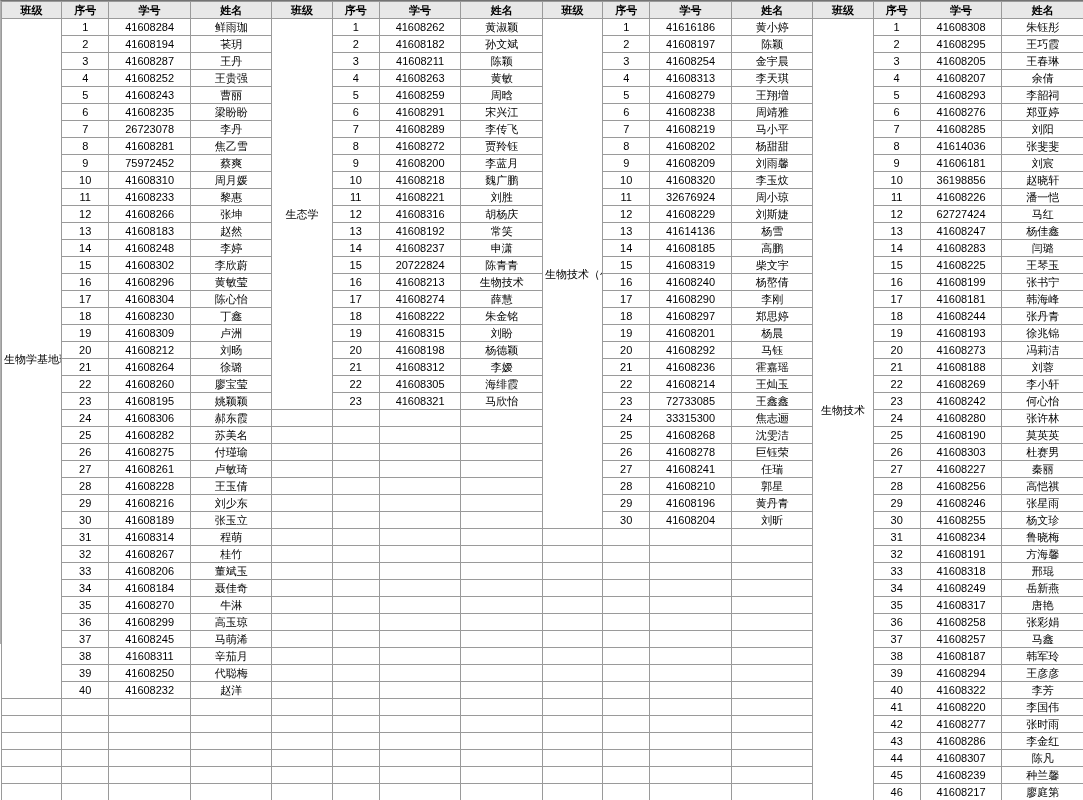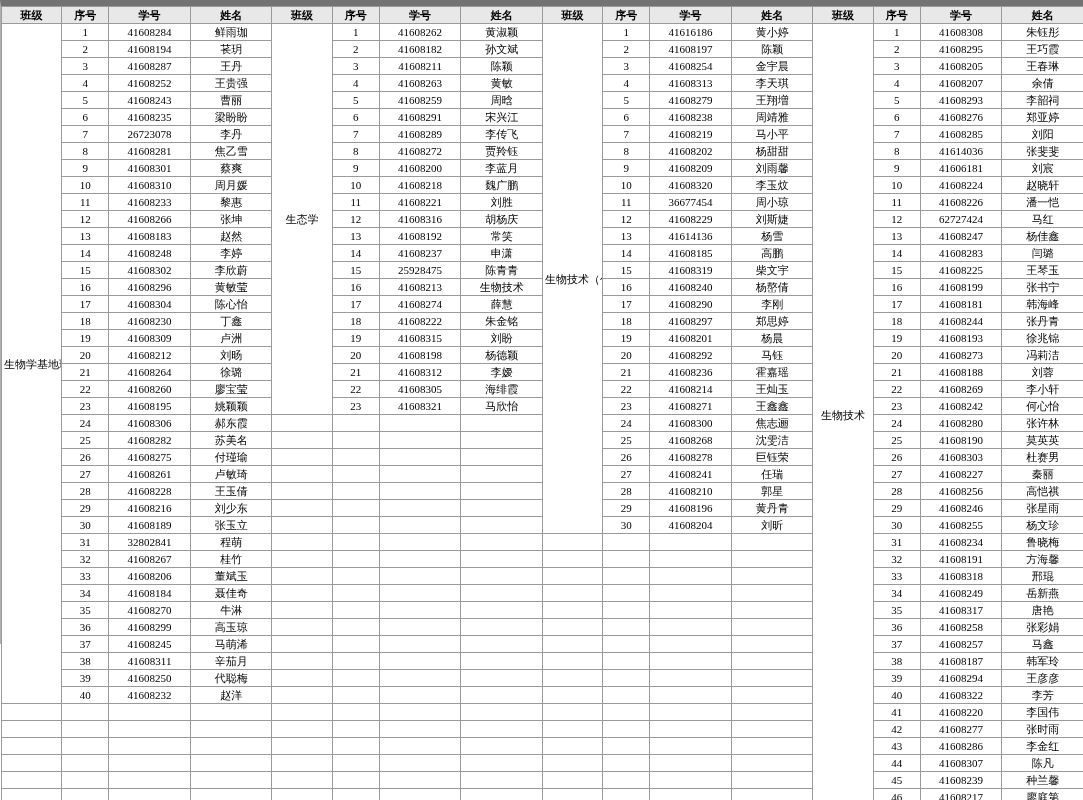--- a/index.html
+++ b/index.html
@@ -14,22 +14,21 @@
     width: 1083px;
     height: 800px;
     overflow: hidden;
   }
   #sheet {
     position: relative;
     width: 1083px;
     height: 644px;
     box-sizing: border-box;
     border-left: 1px solid #b0b0b0;
-    border-top: 6px solid #737373;
-    font-family: Liberation Serif, serif;
+    border-top: 1px solid #737373;
   }
   table.grid {
     border-collapse: collapse;
     table-layout: fixed;
     width: 1083px;
   }
   table.grid td {
     border: 1px solid #9a9a9a;
     height: 16px;
     line-height: 14px;
@@ -213,21 +212,21 @@
           <td>贾羚钰</td>
           <td>8</td>
           <td>41608202</td>
           <td>杨甜甜</td>
           <td>8</td>
           <td>41614036</td>
           <td>张斐斐</td>
         </tr>
         <tr>
           <td>9</td>
-          <td>41608301</td>
+          <td>75972452</td>
           <td>蔡爽</td>
           <td>9</td>
           <td>41608200</td>
           <td>李蓝月</td>
           <td>9</td>
           <td>41608209</td>
           <td>刘雨馨</td>
           <td>9</td>
           <td>41606181</td>
           <td>刘宸</td>
@@ -236,32 +235,32 @@
           <td>10</td>
           <td>41608310</td>
           <td>周月媛</td>
           <td>10</td>
           <td>41608218</td>
           <td>魏广鹏</td>
           <td>10</td>
           <td>41608320</td>
           <td>李玉炆</td>
           <td>10</td>
-          <td>41608224</td>
+          <td>36198856</td>
           <td>赵晓轩</td>
         </tr>
         <tr>
           <td>11</td>
           <td>41608233</td>
           <td>黎惠</td>
           <td>11</td>
           <td>41608221</td>
           <td>刘胜</td>
           <td>11</td>
-          <td>36677454</td>
+          <td>32676924</td>
           <td>周小琼</td>
           <td>11</td>
           <td>41608226</td>
           <td>潘一恺</td>
         </tr>
         <tr>
           <td>12</td>
           <td>41608266</td>
           <td>张坤</td>
           <td>12</td>
@@ -300,21 +299,21 @@
           <td>高鹏</td>
           <td>14</td>
           <td>41608283</td>
           <td>闫璐</td>
         </tr>
         <tr>
           <td>15</td>
           <td>41608302</td>
           <td>李欣蔚</td>
           <td>15</td>
-          <td>25928475</td>
+          <td>20722824</td>
           <td>陈青青</td>
           <td>15</td>
           <td>41608319</td>
           <td>柴文宇</td>
           <td>15</td>
           <td>41608225</td>
           <td>王琴玉</td>
         </tr>
         <tr>
           <td>16</td>
@@ -415,36 +414,36 @@
           <td>李小轩</td>
         </tr>
         <tr>
           <td>23</td>
           <td>41608195</td>
           <td>姚颖颖</td>
           <td>23</td>
           <td>41608321</td>
           <td>马欣怡</td>
           <td>23</td>
-          <td>41608271</td>
+          <td>72733085</td>
           <td>王鑫鑫</td>
           <td>23</td>
           <td>41608242</td>
           <td>何心怡</td>
         </tr>
         <tr>
           <td>24</td>
           <td>41608306</td>
           <td>郝东霞</td>
           <td class="empty">&nbsp;</td>
           <td class="empty">&nbsp;</td>
           <td class="empty">&nbsp;</td>
           <td class="empty">&nbsp;</td>
           <td>24</td>
-          <td>41608300</td>
+          <td>33315300</td>
           <td>焦志逦</td>
           <td>24</td>
           <td>41608280</td>
           <td>张许林</td>
         </tr>
         <tr>
           <td>25</td>
           <td>41608282</td>
           <td>苏美名</td>
           <td class="empty">&nbsp;</td>
@@ -528,21 +527,21 @@
           <td class="empty">&nbsp;</td>
           <td>30</td>
           <td>41608204</td>
           <td>刘昕</td>
           <td>30</td>
           <td>41608255</td>
           <td>杨文珍</td>
         </tr>
         <tr>
           <td>31</td>
-          <td>32802841</td>
+          <td>41608314</td>
           <td>程萌</td>
           <td class="empty">&nbsp;</td>
           <td class="empty">&nbsp;</td>
           <td class="empty">&nbsp;</td>
           <td class="empty">&nbsp;</td>
           <td class="empty">&nbsp;</td>
           <td class="empty">&nbsp;</td>
           <td class="empty">&nbsp;</td>
           <td class="empty">&nbsp;</td>
           <td>31</td>

